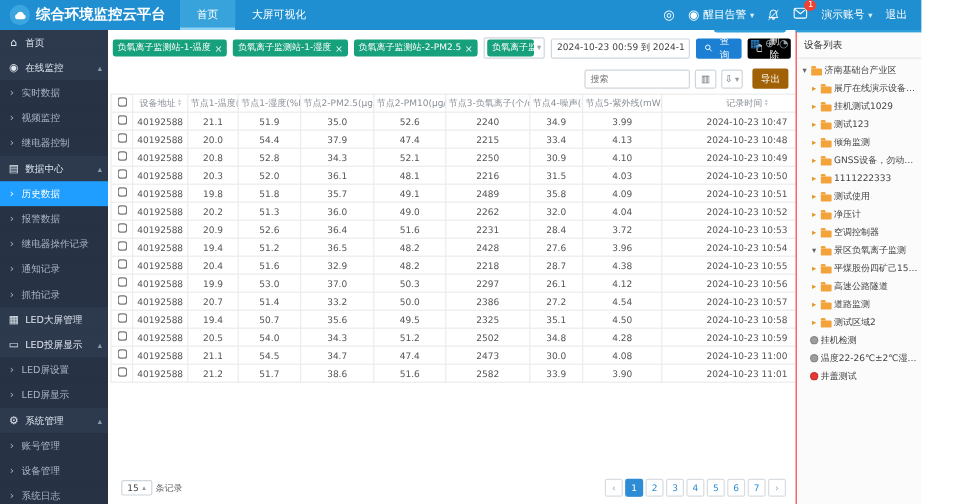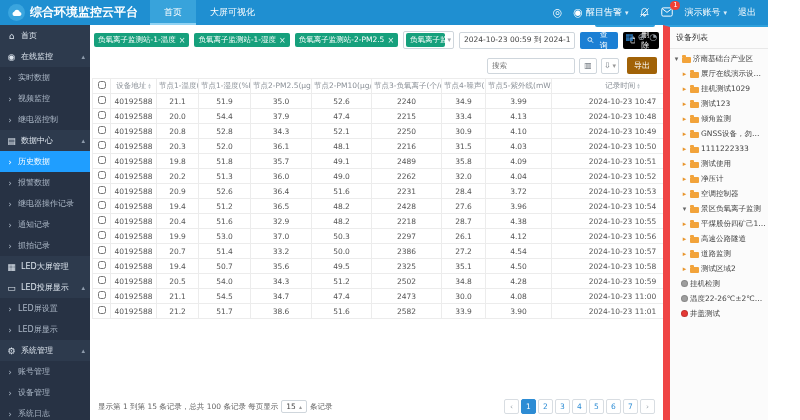--- a/index.html
+++ b/index.html
@@ -68,21 +68,21 @@
 
 .footer{position:absolute;left:0;right:0;bottom:6px;display:flex;align-items:center;padding:0 8px;font-size:7.5px;color:#666}
 .pgsize{display:inline-flex;align-items:center;gap:3px;border:1px solid #cfd6dc;border-radius:2px;padding:1px 4px;margin:0 3px;cursor:pointer;color:#444}
 .pgsize .caret{color:#888;font-size:6px}
 .pager{margin-left:auto;display:flex;gap:2px}
 .page-btn{min-width:15px;height:15px;border:1px solid #d8dde2;background:#fff;color:#2d8cd4;font-size:7.5px;display:inline-flex;align-items:center;justify-content:center;border-radius:2px;cursor:pointer}
 .page-btn.active{background:#2d8cd4;border-color:#2d8cd4;color:#fff}
 .page-btn.nav{color:#9aa3ab}
 
 
-.rightpanel{position:absolute;top:25px;right:0;width:105px;bottom:0;background:#fbfbfb;border-left:7px solid #ef4444;border-top:2px solid #2ea0dc;overflow:hidden}
+.rightpanel{position:absolute;top:25px;right:0;width:105px;bottom:0;background:#fbfbfb;border-left:1px solid #ef4444;border-top:2px solid #2ea0dc;overflow:hidden}
 .rp-title{font-size:8px;color:#333;padding:5px 6px;border-bottom:1px solid #e8e8e8}
 .tree{padding:2px 0;font-size:7.5px;color:#444}
 .tree-row{display:flex;align-items:center;gap:2px;height:15px;white-space:nowrap;overflow:hidden;cursor:pointer;padding-right:2px}
 .tree-row.selected{background:#c8e6f8}
 .tree-arrow{font-size:7px;color:#e8962e;width:7px;flex:none;text-align:center}
 .tree-arrow.exp{color:#666}
 .folder-ico{width:9px;height:6px;background:#f2a33a;border-radius:1px;position:relative;flex:none;margin-top:2px}
 .folder-ico::before{content:'';position:absolute;top:-2px;left:0;width:4px;height:2px;background:#f2a33a;border-radius:1px 1px 0 0}
 .dot{width:7px;height:7px;border-radius:50%;flex:none;border:1px solid rgba(0,0,0,.15)}
 .dot.online{background:#45b145}
@@ -516,21 +516,20 @@
               <td>2582</td>
               <td>33.9</td>
               <td>3.90</td>
               <td>2024-10-23 11:01</td>
             </tr>
           </tbody>
       </table>
     </div>
 
     <div class="footer">
-      <span>显示第 1 到第 15 条记录，总共 100 条记录 每页显示</span>
       <span class="pgsize">
         <span>15</span>
         <span class="caret">▴</span>
       </span>
       <span>条记录</span>
       <span class="pager" id="pager">
           <span class="page-btn nav">‹</span>
           <span class="page-btn active">1</span>
           <span class="page-btn">2</span>
           <span class="page-btn">3</span>

